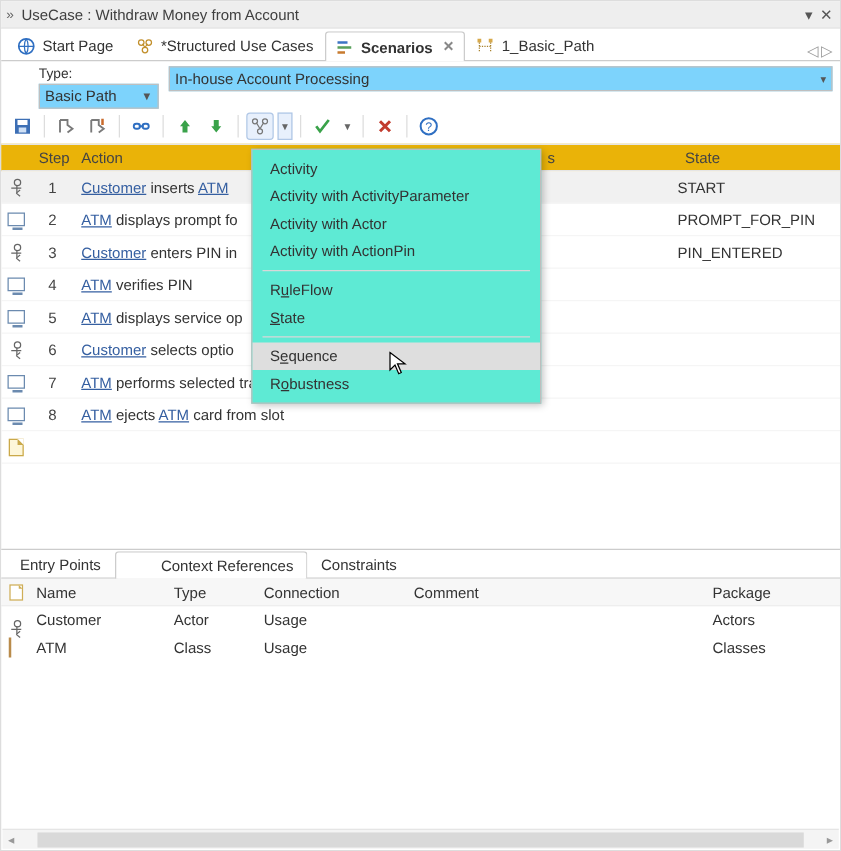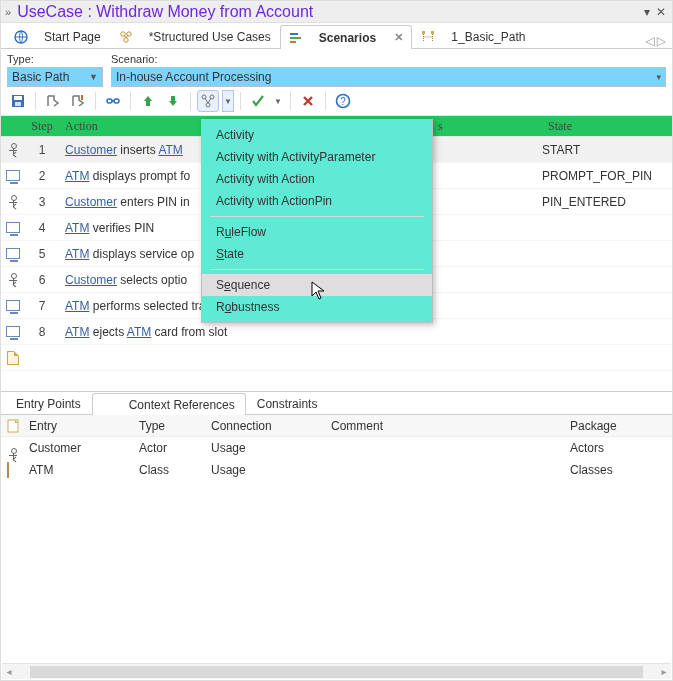--- a/index.html
+++ b/index.html
@@ -19,59 +19,59 @@
     position: relative;
   }
   .titlebar {
     height: 22px;
     background: #eeeeee;
     display: flex; align-items: center;
     padding: 0 4px;
     border-bottom: 1px solid #e0e0e0;
   }
   .titlebar .expand { font-size: 11px; color: #666; margin-right: 6px; }
-  .titlebar .title { flex: 1; color: #6d28d9; font-size: 16px; }
+  .titlebar .title { flex: 1; color: #404040; font-size: 12px; }
   .titlebar .wbtn { width: 14px; text-align: center; color: #555; cursor: pointer; }
   .tabstrip {
     height: 26px;
     background: #fff;
     display: flex; align-items: flex-end;
     border-bottom: 1px solid #ccc;
     padding-left: 4px;
     position: relative;
   }
   .tab {
     height: 24px;
     display: flex; align-items: center;
     padding: 0 8px;
     border: 1px solid transparent;
     border-bottom: none;
     font-size: 12px;
     color: #333;
     cursor: pointer;
-    gap: 16px;
+    gap: 6px;
   }
   .tab.active {
     border-color: #ccc;
     background: #fff;
     border-top-left-radius: 3px;
     border-top-right-radius: 3px;
     position: relative; top: 1px;
     font-weight: bold;
   }
   .tab .ticon { width: 14px; height: 14px; display: inline-flex; align-items:center; justify-content:center; }
   .tab .close { color: #888; font-size: 11px; margin-left: 2px; }
   .tabstrip .navarrows { margin-left: auto; display:flex; gap:2px; padding-right:6px; color:#999;}
   .typearea {
     display: flex; align-items: flex-start;
     padding: 4px 6px 0 6px;
     gap: 8px;
   }
   .typecol { display:flex; flex-direction:column; gap:2px; }
-  .typecol.lbl { width: 96px; }
+  .typecol.lbl { width: 96px; margin-left: 24px; }
   .typecol.rest { flex:1; }
   .label { font-size: 11px; color: #333; }
   .combo {
     border: 1px solid #bfbfbf;
     height: 20px;
     display:flex; align-items:center;
     padding: 0 4px;
     font-size: 12px;
     color: #333;
     background: #7dd3fc;
@@ -88,25 +88,25 @@
     width: 22px; height: 22px;
     display:flex; align-items:center; justify-content:center;
     border-radius:3px;
     cursor:pointer;
     font-size:13px;
   }
   .tsep { width:1px; height:18px; background:#ddd; margin:0 3px; }
   .splitdrop { width:12px; display:flex; align-items:center; justify-content:center; color:#666; font-size:8px;}
   .gridhead {
     display:flex;
-    background:#22c55e;
+    background:#eab308;
     border-top:1px solid #e5e5e5;
     border-bottom:1px solid #e5e5e5;
     height:22px; align-items:center;
-    font-size:12px; color:#444;font-family:Liberation Serif, serif;
+    font-size:12px; color:#444;
   }
   .col { padding:0 6px; }
   .c-icon { width:24px; }
   .c-step { width:34px; text-align:center;}
   .c-action { flex:1; }
   .c-uses { width:110px; }
   .c-state { width:130px; }
   .rows { }
   .row {
     display:flex; height:26px; align-items:center;
@@ -120,20 +120,21 @@
   .row .rstate { width:130px; color:#333;margin-left:28px;}
   a.ent { color:#355fa1; text-decoration: underline; cursor:pointer;}
   .newstep { color:#999; font-style: italic; padding-left:8px;}
   .subtabs {
     display:flex; align-items:flex-end;
     border-top:1px solid #ccc;
     border-bottom:1px solid #ccc;
     height:24px;
     padding-left:4px;
     background:#fff;
+    margin-top:48px;
   }
   .subtab {
     height:22px; padding:0 10px; display:flex; align-items:center;
     border:1px solid transparent; border-bottom:none; cursor:pointer;
     font-size:12px;
   }
   .subtab.active {
     border-color:#ccc; background:#fff;
     border-top-left-radius:3px; border-top-right-radius:3px;
     position:relative; top:1px;padding-left:36px;
@@ -276,21 +277,20 @@
 
   <div class="typearea">
     <div class="typecol lbl">
       <span class="label">Type:</span>
       <div class="combo">
         <span>Basic Path</span>
         <span class="arrow">▼</span>
       </div>
     </div>
     <div class="typecol rest">
-      <span class="label">Scenario:</span>
       <div class="combo">
         <span>In-house Account Processing</span>
         <span class="arrow">▾</span>
       </div>
     </div>
   </div>
 
   <div class="toolbar">
     <div class="tbtn">
       <svg width="16" height="16" viewBox="0 0 16 16">
@@ -473,21 +473,21 @@
       <div class="subtab">Constraints</div>
     </div>
 
   <div class="refhead">
     <div class="rc rc-icon">
       <svg width="12" height="14" viewBox="0 0 12 14">
           <rect x="1" y="1" width="10" height="12" fill="#fff" stroke="#cfae56"></rect>
           <path d="M8 1l3 3H8z" fill="#cfae56"></path>
         </svg>
     </div>
-    <div class="rc rc-name">Entry</div>
+    <div class="rc rc-name">Name</div>
     <div class="rc rc-type">Type</div>
     <div class="rc rc-conn">Connection</div>
     <div class="rc rc-comment">Comment</div>
     <div class="rc rc-pack">Package</div>
   </div>
   <div id="refs">
       <div class="refrow">
         <div class="rc rc-icon"><span class="icon-actor"><span class="arm"></span><span class="leg1"></span><span class="leg2"></span></span></div>
         <div class="rc rc-name">Customer</div>
         <div class="rc rc-type">Actor</div>
@@ -511,21 +511,21 @@
     <span class="sa">◂</span>
     <div class="track">
         <div class="thumb"></div>
       </div>
     <span class="sa">▸</span>
   </div>
 
   <div class="menu" id="menu">
       <div class="mitem">Activity</div>
       <div class="mitem">Activity with ActivityParameter</div>
-      <div class="mitem">Activity with Action</div>
+      <div class="mitem">Activity with Actor</div>
       <div class="mitem">Activity with ActionPin</div>
       <div class="msep"></div>
       <div class="mitem">R<span class="ul">u</span>leFlow</div>
       <div class="mitem"><span class="ul">S</span>tate</div>
       <div class="msep"></div>
       <div class="mitem hover">S<span class="ul">e</span>quence</div>
       <div class="mitem">R<span class="ul">o</span>bustness</div>
     </div>
 
   <div class="cursor">

